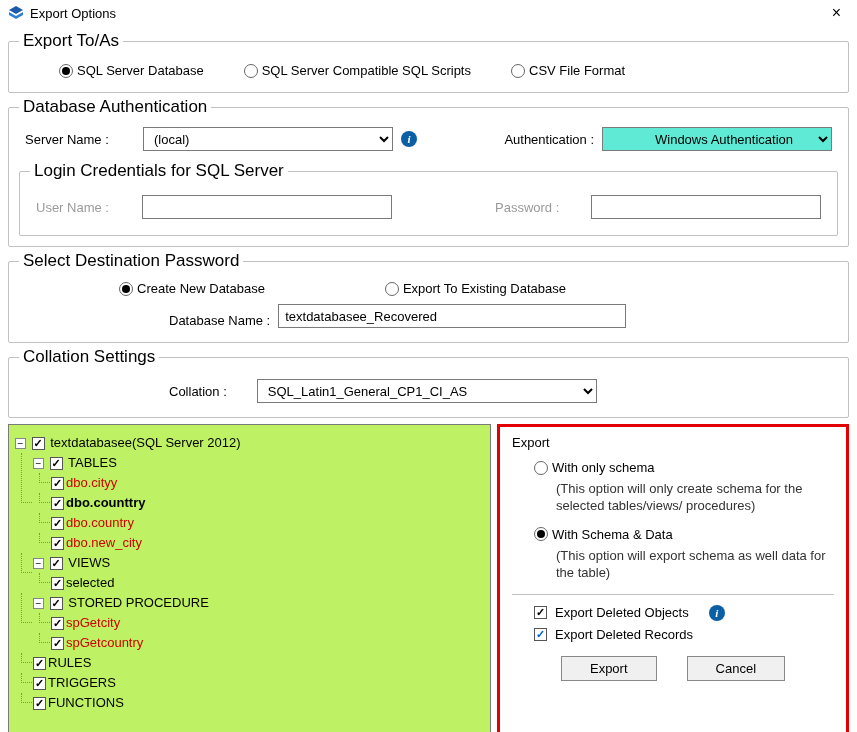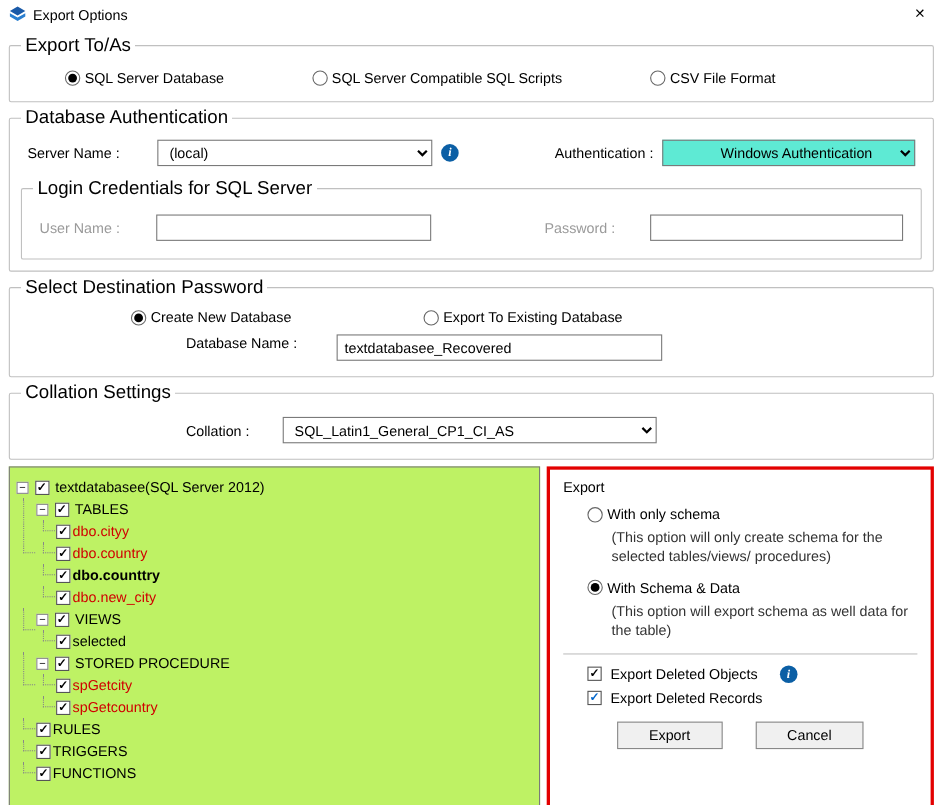--- a/index.html
+++ b/index.html
@@ -3,21 +3,21 @@
   <meta charset="utf-8">
   <style>
     * { box-sizing: border-box; margin: 0; padding: 0; font-family: "Segoe UI", Tahoma, sans-serif; font-size: 13px; }
     body { background: #fff; width: 857px; height: 732px; overflow: hidden; color: #000; }
     .titlebar { display: flex; align-items: center; padding: 4px 8px; border-bottom: 1px solid transparent; }
     .titlebar-icon { width: 16px; height: 16px; margin-right: 6px; }
     .titlebar-title { flex: 1; }
     .close-btn { font-family: Arial; font-size: 16px; padding: 0 8px; cursor: pointer; }
     fieldset { border: 1px solid #c0c0c0; margin: 4px 8px; padding: 8px 10px 10px 10px; border-radius: 2px; }
     legend { padding: 0 4px; font-size: 17px; }
-    .radio-row { display: flex; gap: 80px; padding: 4px 40px; align-items: flex-end; }
+    .radio-row { display: flex; gap: 40px; padding: 4px 40px; align-items: flex-end; }
     .radio-item { display: flex; align-items: center; gap: 4px; }
     .radio-circle { width: 14px; height: 14px; border: 1px solid #666; border-radius: 50%; display: inline-flex; align-items: center; justify-content: center; background: #fff; cursor: pointer; }
     .radio-circle.checked::after { content: ""; width: 8px; height: 8px; background: #000; border-radius: 50%; }
     .label { white-space: nowrap; }
     select, input[type="text"] { border: 1px solid #7a7a7a; padding: 2px 6px; height: 24px; font-size: 13px; background: #fff; }
     input[type="text"]:disabled { background: #fff; color: #888; }
     .disabled-label { color: #9a9a9a; }
     .info-icon { width: 16px; height: 16px; border-radius: 50%; background: #0b5fa5; color: #fff; display: inline-flex; align-items: center; justify-content: center; font-weight: bold; font-style: italic; font-family: Georgia, serif; font-size: 11px; cursor: pointer; }
     .auth-select { background: #5eead4; padding-left: 48px; }
     .bottom-area { display: flex; gap: 6px; margin: 6px 8px; align-items: stretch; }
@@ -39,21 +39,21 @@
     .export-radio-item { margin-bottom: 6px; }
     .export-desc { color: #333; margin: 2px 0 12px 22px; font-size: 13px; line-height: 1.3; }
     .export-hr { border: none; border-top: 1px solid #c0c0c0; margin: 10px 0; }
     .chk-row { display: flex; align-items: center; gap: 6px; margin: 6px 0 6px 22px; }
     .btn { border: 1px solid #888; background: #f0f0f0; padding: 4px 28px; cursor: pointer; }
     .btn-row { display: flex; gap: 30px; justify-content: center; margin-top: 14px; }
     .srv-row { display: flex; align-items: center; gap: 8px; padding: 2px 6px 10px 6px; }
     .creds-row { display: flex; align-items: center; gap: 20px; padding: 6px 6px; }
     .cred-pair { display: flex; align-items: center; gap: 6px; }
     .dest-radio-row { display: flex; gap: 120px; padding: 2px 100px 8px 100px; }
-    .dbname-row { display: flex; align-items: flex-start; gap: 8px; padding: 0 0 4px 150px; }
+    .dbname-row { display: flex; align-items: flex-end; gap: 8px; padding: 0 0 4px 150px; }
     .coll-row { display: flex; align-items: center; gap: 30px; padding: 4px 0 4px 150px; }
     .spacer-flex { flex: 1; }
   </style>
 </head>
 <body>
 
 <div class="titlebar">
   <svg class="titlebar-icon" viewBox="0 0 16 16">
       <polygon points="8,1 15,5 8,9 1,5" fill="#1a5aa8"></polygon>
       <polygon points="1,7 8,11 15,7 15,10 8,14 1,10" fill="#2a7fd0"></polygon>
@@ -117,21 +117,21 @@
       <span class="radio-circle checked"></span>
       <span>Create New Database</span>
     </label>
     <label class="radio-item">
       <span class="radio-circle"></span>
       <span>Export To Existing Database</span>
     </label>
   </div>
   <div class="dbname-row">
     <span class="label">Database Name :</span>
-    <input type="text" style="width: 296px; margin-left: 28px;" value="textdatabasee_Recovered">
+    <input type="text" style="width: 348px;" value="textdatabasee_Recovered">
   </div>
 </fieldset>
 
 <fieldset>
   <legend>Collation Settings</legend>
   <div class="coll-row">
     <span class="label">Collation :</span>
     <select style="width:340px">
       <option>SQL_Latin1_General_CP1_CI_AS</option>
     </select>
@@ -146,22 +146,22 @@
         <span class="expander">−</span>
         <span class="checkbox checked"></span>
         <span>textdatabasee(SQL Server 2012)</span>
         <ul>
           <li>
             <span class="expander">−</span>
             <span class="checkbox checked"></span>
             <span>TABLES</span>
             <ul>
               <li><span class="checkbox checked"></span><span class="red-text">dbo.cityy</span></li>
+              <li><span class="checkbox checked"></span><span class="bold-text">dbo.counttry</span></li>
               <li><span class="checkbox checked"></span><span class="red-text">dbo.country</span></li>
-              <li><span class="checkbox checked"></span><span class="bold-text">dbo.counttry</span></li>
               <li><span class="checkbox checked"></span><span class="red-text">dbo.new_city</span></li>
             </ul>
           </li>
           <li>
             <span class="expander">−</span>
             <span class="checkbox checked"></span>
             <span>VIEWS</span>
             <ul>
               <li><span class="checkbox checked"></span><span>selected</span></li>
             </ul>

